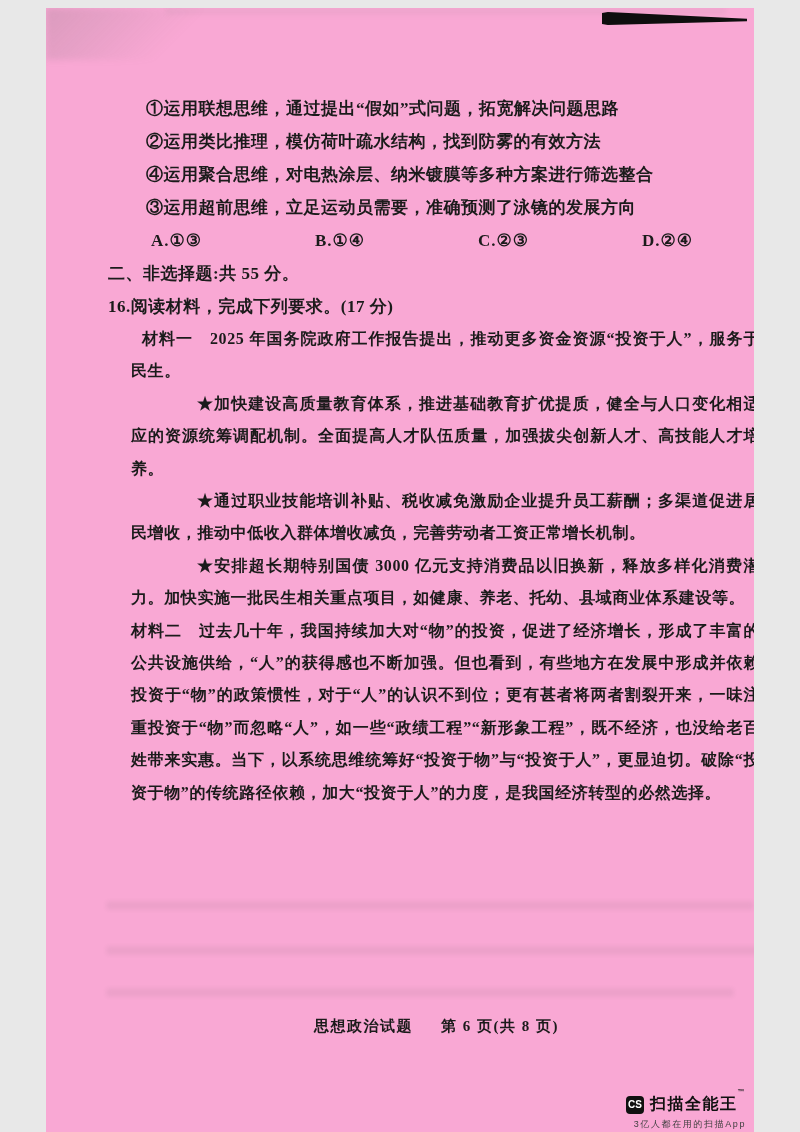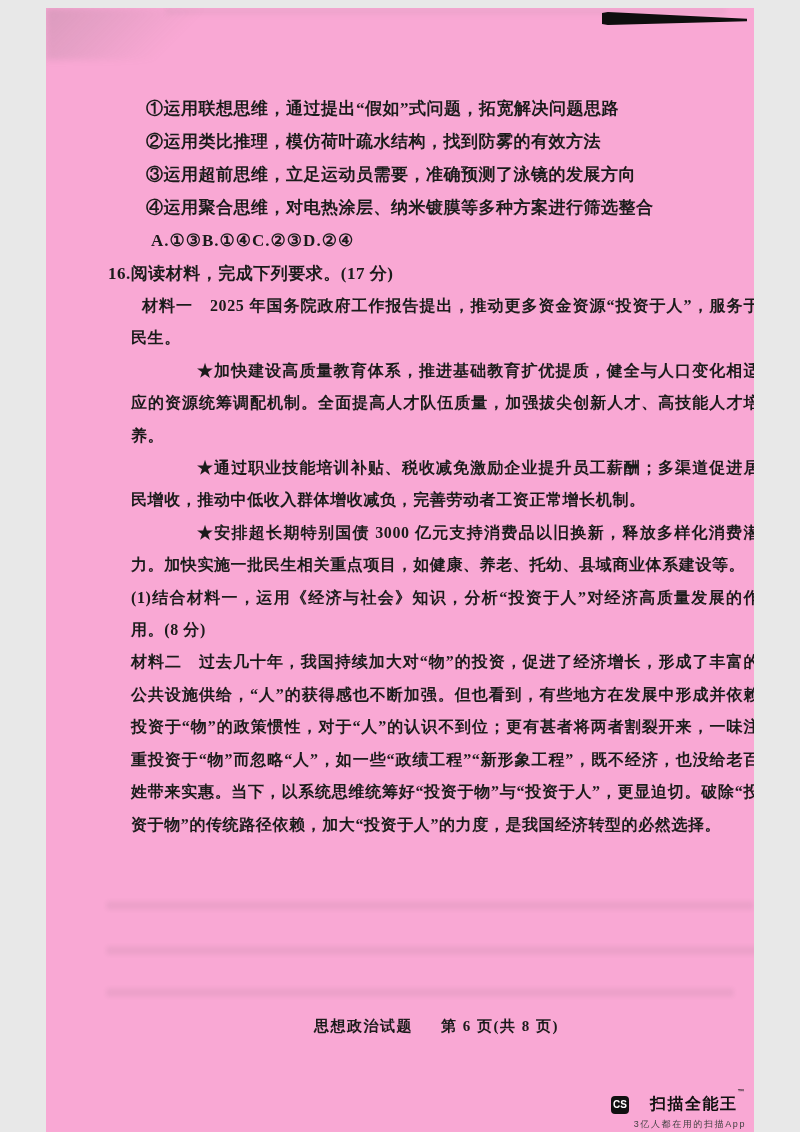--- a/index.html
+++ b/index.html
@@ -26,21 +26,21 @@
     clip-path:polygon(0 8%, 4% 0, 100% 52%, 100% 72%, 4% 100%, 0 92%);
   }
   
   .content { position:absolute; left:62px; top:84px; width:652px; }
   .statements { margin-left:38px; }
   .statement {
     font-size:17px; font-weight:700; line-height:33px;
     letter-spacing:0.5px; white-space:nowrap;
   }
   .options-row {
-    display:flex; justify-content:flex-start;
+    display:flex; justify-content:space-between;
     margin:1px 0 0 43px; width:542px;
     font-size:17px; font-weight:700; line-height:32px;
   }
   .option { letter-spacing:1px; }
   .sec-header { font-size:17px; font-weight:700; line-height:33px; letter-spacing:0.5px; }
   .stem { font-size:17px; font-weight:700; line-height:33px; letter-spacing:0.5px; }
   .body16 {
     margin-left:23px; width:629px;
     font-size:16px; font-weight:600; line-height:32.4px;
     text-align:justify; text-justify:inter-ideograph; letter-spacing:0.6px;
@@ -65,21 +65,21 @@
     display:flex; gap:28px;
     font-size:15px; font-weight:700; letter-spacing:1.5px;
   }
   .footer-code {
     position:absolute; top:1009px; left:734px;
     font-size:15px; font-weight:700; letter-spacing:2px;
   }
   
   .wm { position:absolute; top:1086px; right:8px; text-align:right;
         font-family:"Liberation Sans","DejaVu Sans",sans-serif; }
-  .wm-row { display:flex; align-items:center; justify-content:center; gap:21px;padding-left:9px; }
+  .wm-row { display:flex; align-items:center; justify-content:center; gap:6px;padding-left:9px; }
   .wm-icon {
     width:18px; height:18px; background:#101010; color:#fff;
     border-radius:4px; font-weight:700; font-size:10px;
     display:flex; align-items:center; justify-content:center; letter-spacing:0;
   }
   .wm-name { font-size:16px; font-weight:700; color:#101010; letter-spacing:1.5px; }
   .wm-tm { font-size:7px; color:#222; vertical-align:top; position:relative; top:-6px; }
   .wm-tagline { margin-top:3px; font-size:9px; color:#3f3f3f; letter-spacing:1.6px; }
 </style>
 </head>
@@ -89,42 +89,42 @@
 
   <div class="noise-tl"></div>
   <div class="noise-top"></div>
   <div class="wedge"></div>
 
   <div class="content">
 
     <div class="statements">
       <div class="statement">①运用联想思维，通过提出“假如”式问题，拓宽解决问题思路</div>
       <div class="statement">②运用类比推理，模仿荷叶疏水结构，找到防雾的有效方法</div>
+      <div class="statement">④运用聚合思维，对电热涂层、纳米镀膜等多种方案进行筛选整合</div>
       <div class="statement">③运用超前思维，立足运动员需要，准确预测了泳镜的发展方向</div>
-      <div class="statement">④运用聚合思维，对电热涂层、纳米镀膜等多种方案进行筛选整合</div>
     </div>
 
     <div class="options-row">
       <span class="option">A.①③</span>
       <span class="option">B.①④</span>
       <span class="option">C.②③</span>
       <span class="option">D.②④</span>
     </div>
 
+    <div class="sec-header">二、非选择题:共 55 分。</div>
 
     <div class="stem">16.阅读材料，完成下列要求。(17 分)</div>
 
     <div class="body16">
       <p class="p-mat1"><span class="mlabel">材料一</span><span>2025 年国务院政府工作报告提出，推动更多资金资源“投资于人”，服务于民生。</span></p>
 
       <p class="p-bullet">★加快建设高质量教育体系，推进基础教育扩优提质，健全与人口变化相适应的资源统筹调配机制。全面提高人才队伍质量，加强拔尖创新人才、高技能人才培养。</p>
       <p class="p-bullet">★通过职业技能培训补贴、税收减免激励企业提升员工薪酬；多渠道促进居民增收，推动中低收入群体增收减负，完善劳动者工资正常增长机制。</p>
       <p class="p-bullet">★安排超长期特别国债 3000 亿元支持消费品以旧换新，释放多样化消费潜力。加快实施一批民生相关重点项目，如健康、养老、托幼、县域商业体系建设等。</p>
 
-      <p class="p-q">(1)结合材料一，运用《经济与社会》知识，分析“投资于人”对经济高质量发展的作用。(8 分)</p>
 
       <p><span class="mlabel">材料二</span><span>过去几十年，我国持续加大对“物”的投资，促进了经济增长，形成了丰富的公共设施供给，“人”的获得感也不断加强。但也看到，有些地方在发展中形成并依赖投资于“物”的政策惯性，对于“人”的认识不到位；更有甚者将两者割裂开来，一味注重投资于“物”而忽略“人”，如一些“政绩工程”“新形象工程”，既不经济，也没给老百姓带来实惠。当下，以系统思维统筹好“投资于物”与“投资于人”，更显迫切。破除“投资于物”的传统路径依赖，加大“投资于人”的力度，是我国经济转型的必然选择。</span></p>
 
     </div>
   </div>
 
   <div class="ghost ghost1"></div>
   <div class="ghost ghost2"></div>
   <div class="ghost ghost3"></div>
 

